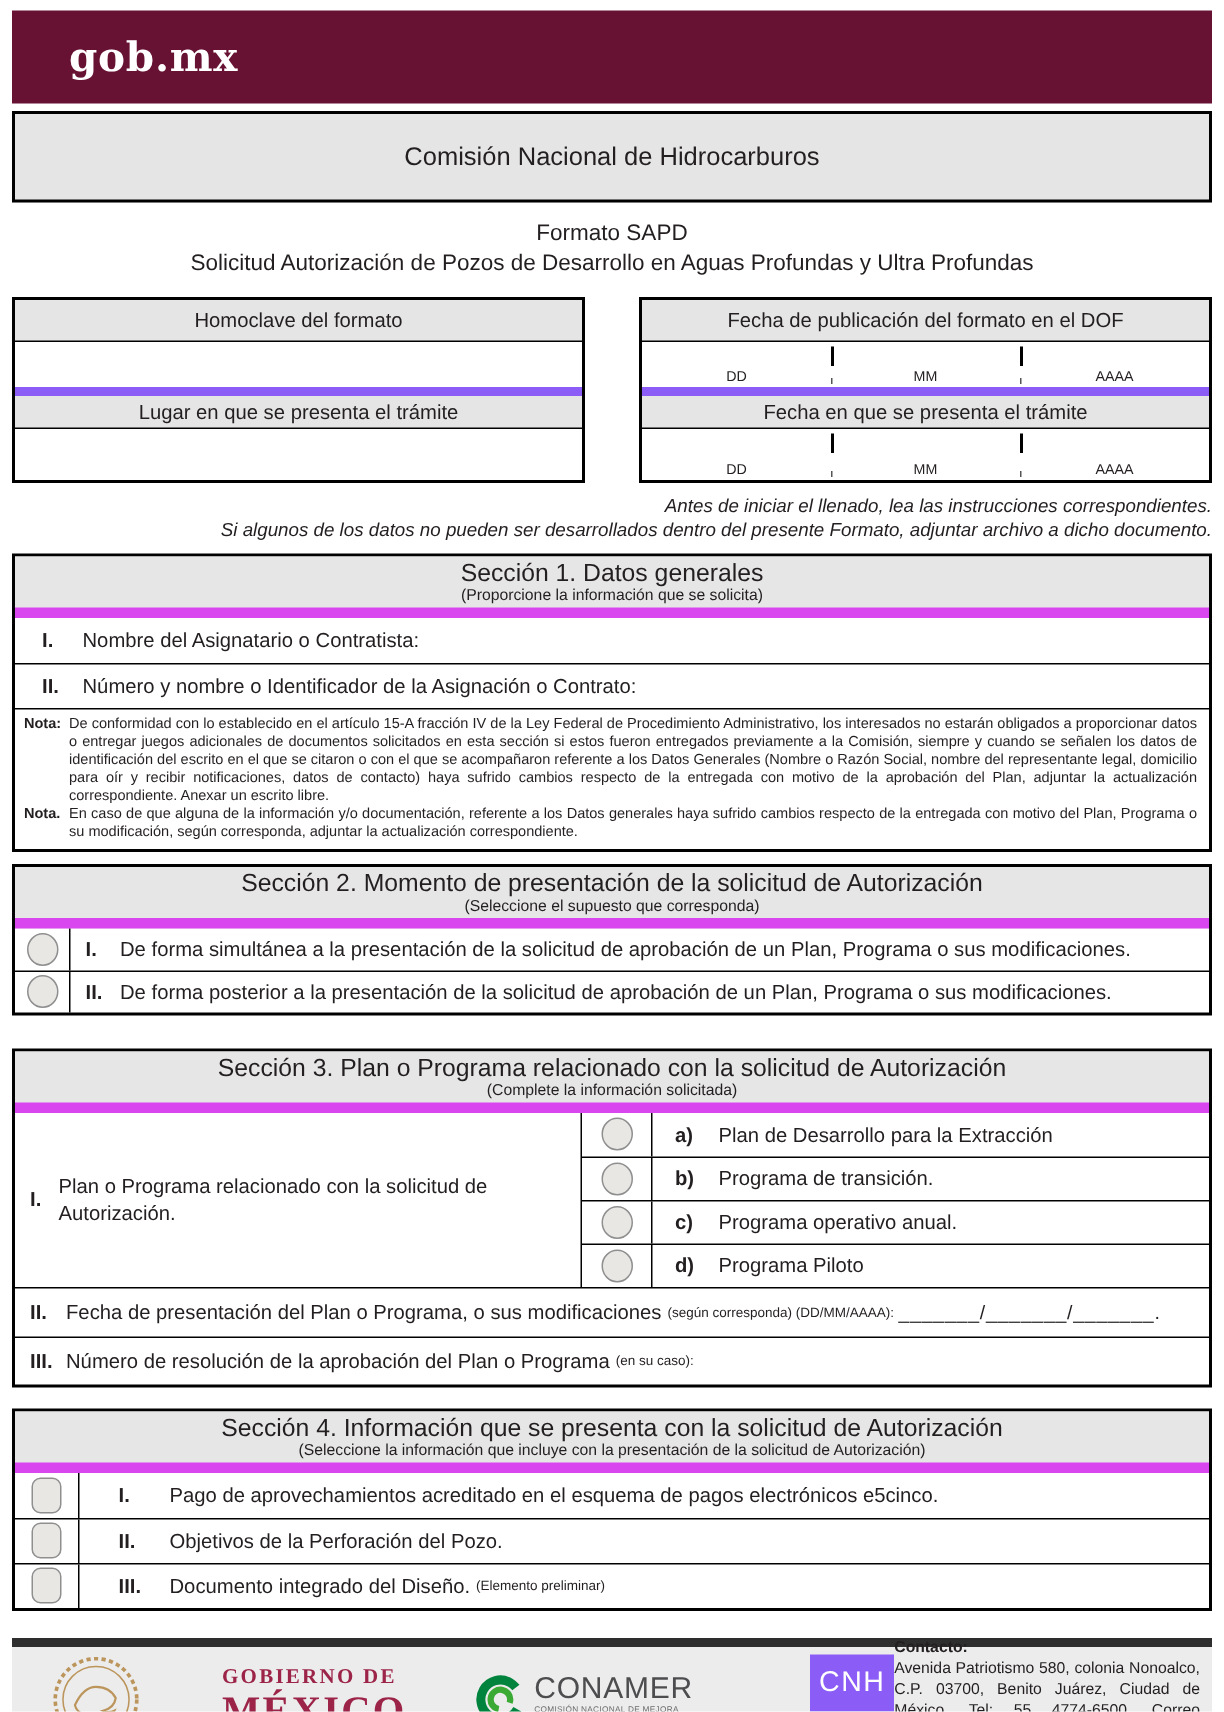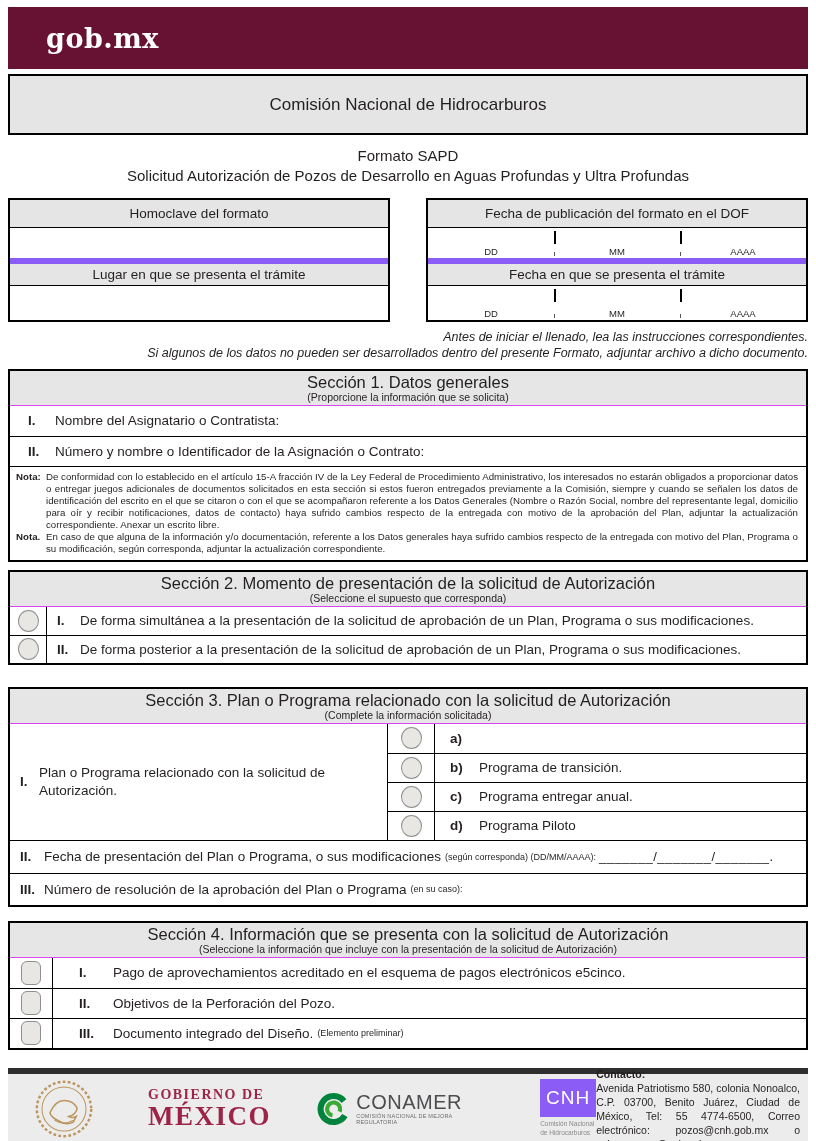--- a/index.html
+++ b/index.html
@@ -44,21 +44,21 @@
 
   
   .instructions { margin-top:7px; font-style:italic; font-size:12.5px; line-height:1.3;text-align:right; }
 
   
   .section { border:2px solid #000; }
   .sec1 { margin-top:7px; }
   .sec2 { margin-top:8px; }
   .sec3 { margin-top:22px; }
   .sec4 { margin-top:14px; }
-  .sec-header { background:#e6e6e6; border-bottom:1px solid #d946ef; text-align:center; padding:2px 0 2px 0; }
+  .sec-header { background:#e6e6e6; border-bottom:7px solid #d946ef; text-align:center; padding:2px 0 2px 0; }
   .sec-title { font-size:16.5px; }
   .sec-sub { font-size:10.5px; margin-top:-1px; }
 
   .field-row { display:flex; align-items:center; height:30px; padding-left:18px; }
   .field-row + .field-row { border-top:1px solid #000; }
   .num { font-weight:bold; font-size:13.5px; width:27px; flex-shrink:0; }
   .flabel { font-size:13.5px; }
 
   .notes { border-top:1px solid #000; padding:4px 8px 5px 6px; }
   .note { display:flex; font-size:9.7px; line-height:1.24; }
@@ -243,34 +243,35 @@
       <div class="s3-left">
         <span class="num">I.</span>
         <span class="flabel">Plan o Programa relacionado con la solicitud de Autorización.</span>
       </div>
       <div class="s3-right">
         <div class="s3-opt">
           <div class="s3-radio-col">
             <div class="radio"></div>
           </div>
           <span class="s3-letter">a)</span>
+          <span class="s3-opt-label">Plan de Desarrollo para la Extracción</span>
         </div>
         <div class="s3-opt">
           <div class="s3-radio-col">
             <div class="radio"></div>
           </div>
           <span class="s3-letter">b)</span>
           <span class="s3-opt-label">Programa de transición.</span>
         </div>
         <div class="s3-opt">
           <div class="s3-radio-col">
             <div class="radio"></div>
           </div>
           <span class="s3-letter">c)</span>
-          <span class="s3-opt-label">Programa entregar anual.</span>
+          <span class="s3-opt-label">Programa operativo anual.</span>
         </div>
         <div class="s3-opt">
           <div class="s3-radio-col">
             <div class="radio"></div>
           </div>
           <span class="s3-letter">d)</span>
           <span class="s3-opt-label">Programa Piloto</span>
         </div>
       </div>
     </div>

